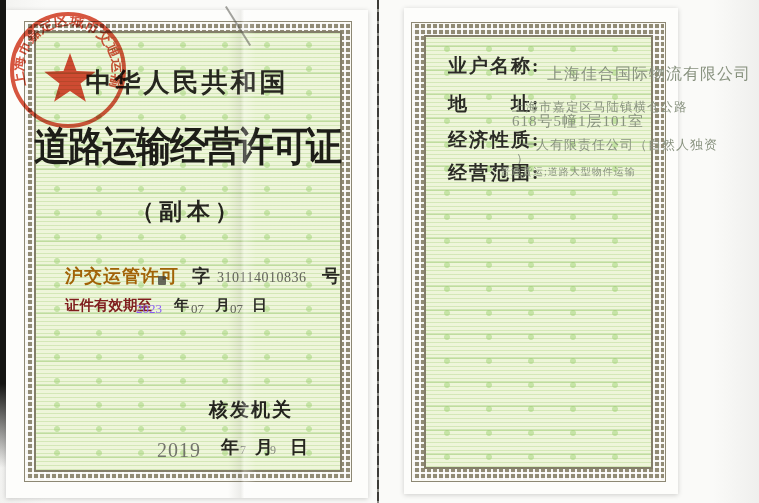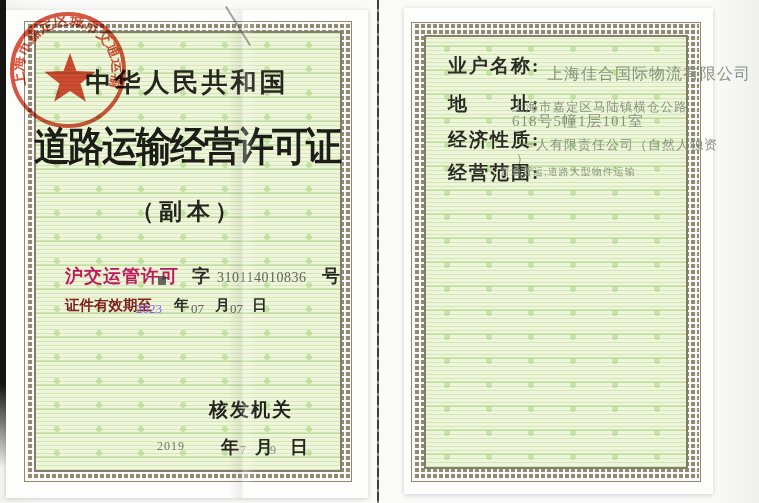--- a/index.html
+++ b/index.html
@@ -6,21 +6,21 @@
   body{
     width:759px;height:503px;overflow:hidden;position:relative;
     background:linear-gradient(90deg,#f2f2f0 0%,#fafaf8 6%,#fafaf8 94%,#efefed 100%);
     font-family:"Liberation Sans",sans-serif;
   }
   .serif{font-family:"Liberation Serif","DejaVu Serif",serif;}
 
   
   .page{position:absolute;background:#fdfdfb;box-shadow:0 1px 5px rgba(0,0,0,.18);}
   .page-left{left:6px;top:10px;width:362px;height:488px;}
-  .page-right{left:404px;top:8px;width:309px;height:486px;}
+  .page-right{left:404px;top:8px;width:274px;height:486px;}
 
   
   .frame{position:absolute;border:1px solid #8d8874;background:#fbfaf4;}
   .page-left  .frame{left:18px;top:11px;right:16px;bottom:16px;}
   .page-right .frame{left:7px;top:14px;right:12px;bottom:12px;}
   .band{
     position:absolute;inset:1px;padding:8px;box-sizing:border-box;
     background-color:#918b75;
     background-image:
       repeating-linear-gradient(90deg,rgba(255,255,255,.92) 0 2px,rgba(255,255,255,0) 2px 6px),
@@ -42,38 +42,38 @@
   .content{position:absolute;inset:0;}
   .content span,.content div{position:absolute;line-height:1;white-space:nowrap;}
 
   .country{left:0;right:0;top:60px;text-align:center;font-size:26px;font-weight:700;
            letter-spacing:3px;color:#26261f;}
   .big-title{left:0;right:0;top:116px;text-align:center;font-size:36px;font-weight:900;
              letter-spacing:-2px;color:#1d1d18;transform:scaleY(1.12);transform-origin:top center;}
   .copy-label{left:0;right:0;top:190px;text-align:center;font-size:23px;font-weight:600;
               letter-spacing:5px;color:#24241e;}
 
-  .lic-prefix{left:59px;top:257px;font-size:18px;font-weight:700;letter-spacing:1px;color:#be185d;text-align:right;}
+  .lic-prefix{left:59px;top:257px;font-size:18px;font-weight:700;letter-spacing:1px;color:#a16207;text-align:right;}
   .lic-mark{left:152px;top:266px;width:8px;height:9px;background:#44443c;opacity:.8;border-radius:1px;}
   .lic-zi{left:186px;top:257px;font-size:18px;font-weight:700;color:#2a2a24;}
   .lic-number{left:211px;top:261px;font-size:14px;letter-spacing:.5px;color:#62645a;}
   .lic-hao{left:316px;top:257px;font-size:18px;font-weight:700;color:#2a2a24;}
 
   .val-label{left:59px;top:288px;font-size:14.5px;font-weight:700;color:#7f1d1d;}
   .val-year{left:130px;top:292px;font-size:13px;color:#8b5cf6;}
   .val-u1{left:168px;top:288px;font-size:15px;font-weight:700;color:#2a2a24;}
   .val-month{left:185px;top:292px;font-size:13px;color:#5e6057;}
   .val-u2{left:209px;top:288px;font-size:15px;font-weight:700;color:#2a2a24;}
   .val-day{left:224px;top:292px;font-size:13px;color:#5e6057;}
   .val-u3{left:246px;top:288px;font-size:15px;font-weight:700;color:#2a2a24;}
 
   .seal{left:182px;top:300px;width:124px;height:124px;opacity:.9;mix-blend-mode:multiply;}
   .issuer{left:203px;top:390px;font-size:19px;font-weight:700;letter-spacing:2px;color:#23231e;}
 
-  .d-year{left:151px;top:430px;font-size:12px;letter-spacing:1px;color:#72746b;}
+  .d-year{left:151px;top:430px;font-size:20px;letter-spacing:1px;color:#72746b;}
   .d-u1{left:215px;top:428px;font-size:18px;font-weight:700;color:#26261f;}
   .d-month{left:234px;top:434px;font-size:12px;color:#888b80;}
   .d-u2{left:249px;top:428px;font-size:18px;font-weight:700;color:#26261f;}
   .d-day{left:264px;top:434px;font-size:12px;color:#888b80;}
   .d-u3{left:284px;top:428px;font-size:18px;font-weight:700;color:#26261f;}
 
   
   .f-label{font-size:19px;font-weight:700;letter-spacing:2px;color:#2b2b26;}
   .f-value{color:#88927f;letter-spacing:1px;}
   .r1l{left:44px;top:48px;}  .r1v{left:143px;top:58px;font-size:16px;}

